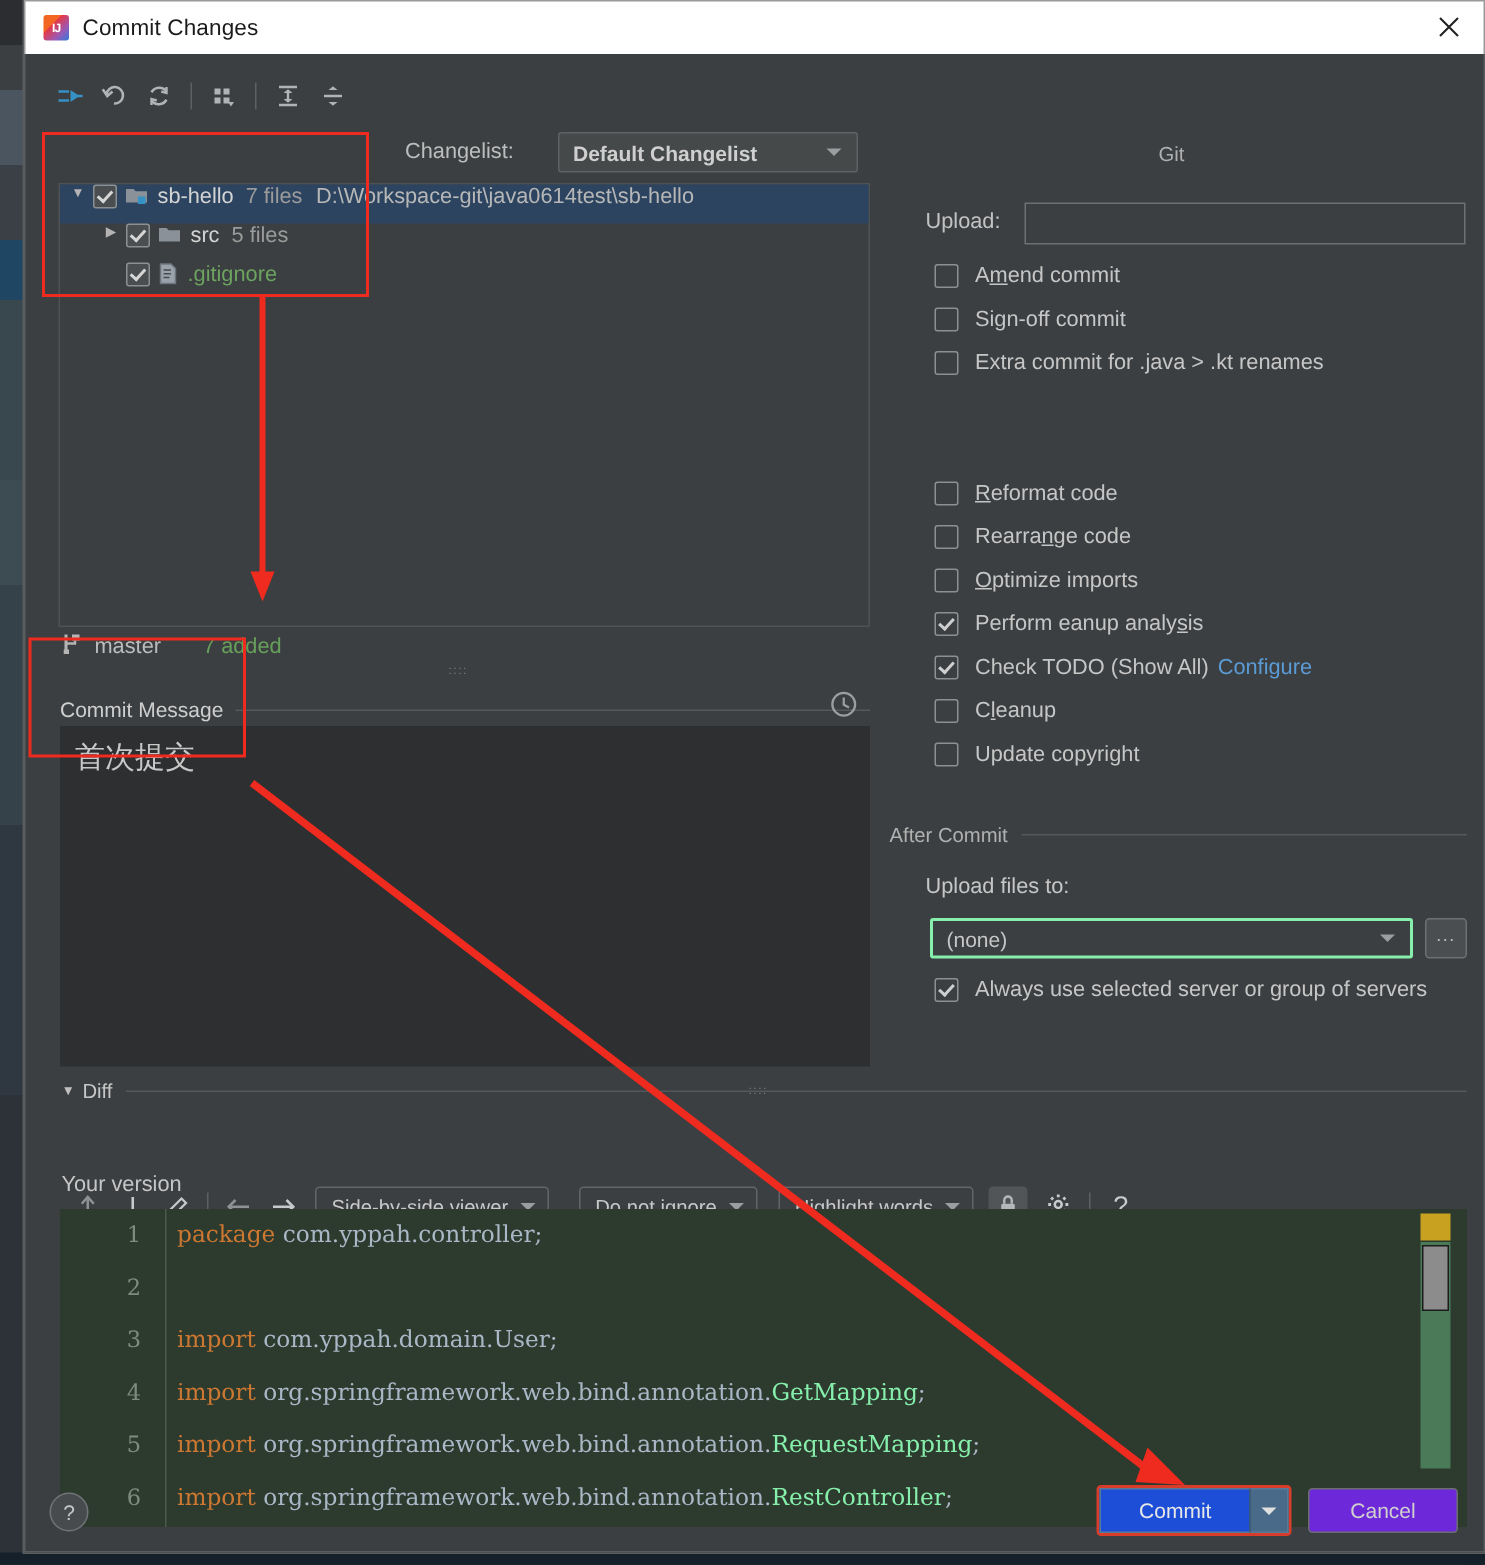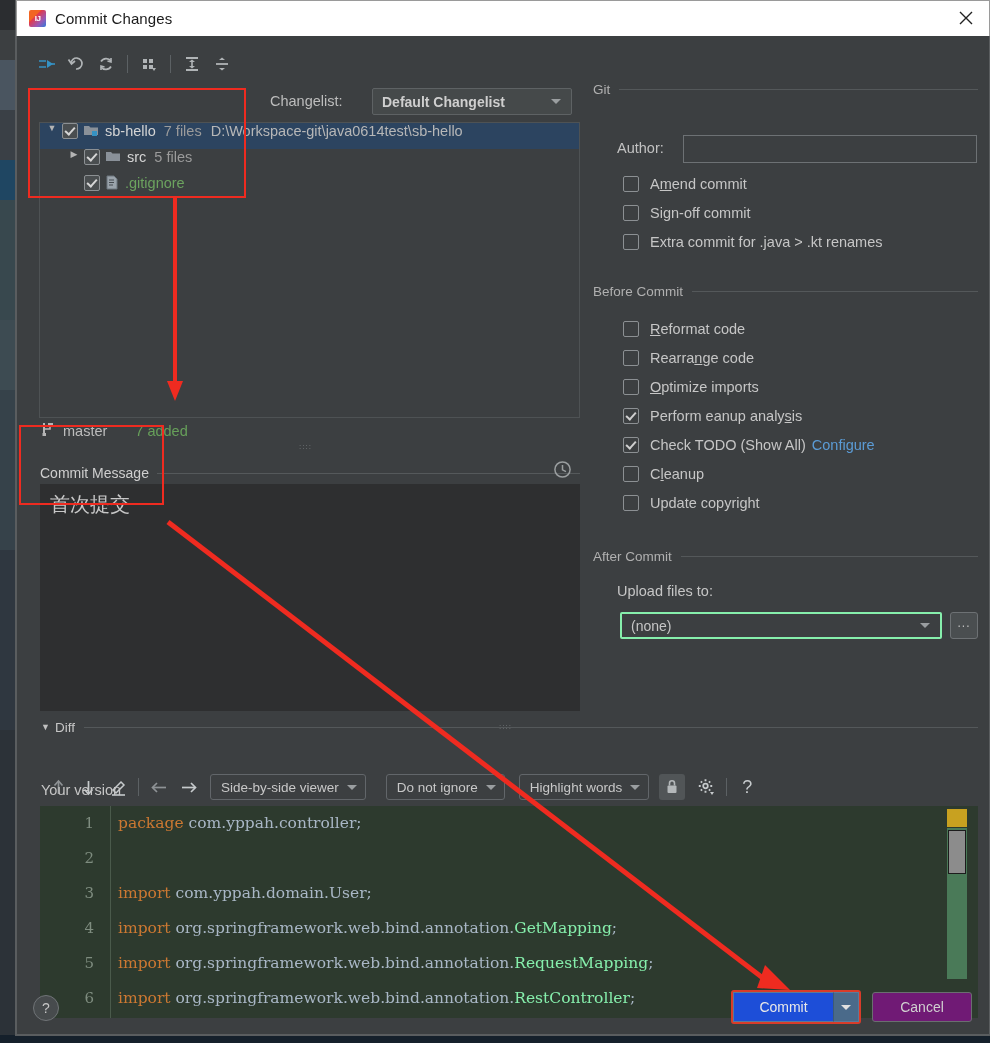--- a/index.html
+++ b/index.html
@@ -389,21 +389,21 @@
     height: 18px;
   }
   .diff-header .dh-tri {
     color: #c0c0c0; font-size: 9px; margin-right: 5px;
   }
   .diff-header .dh-title { font-size: 13.5px; color: #c6c6c6; padding-right: 9px; }
   .diff-header .dh-line { flex: 1; height: 1px; background: #54585a; }
 
   .diff-toolbar {
     position: absolute;
-    left: 26px; top: 737px;
+    left: 26px; top: 754px;
     display: flex;
     align-items: center;
     height: 28px;
     text-align: center;
   }
   .dt-btn {
     width: 30px; height: 26px;
     display: flex; align-items: center; justify-content: center;
     cursor: pointer;
   }
@@ -538,21 +538,21 @@
     border: 1px solid #5a7a9a;
     border-left: 1px solid #3d5a76;
     display: flex; align-items: center; justify-content: center;
     cursor: pointer;
     box-sizing: border-box;
   }
   .cancel-btn {
     position: absolute;
     right: 17px; bottom: 12px;
     width: 100px; height: 30px;
-    background: #701a75;
+    background: #6d28d9;
     border: 1px solid #6a6e70;
     border-radius: 3px;
     color: #d0d0d0;
     font-size: 14px;
     display: flex; align-items: center; justify-content: center;
     cursor: pointer;
     box-sizing: border-box;
   }
 
   
@@ -710,44 +710,40 @@
       <span class="cm-line"></span>
     </div>
     <div class="cm-clock">
       <svg width="19" height="19" viewBox="0 0 19 19">
         <circle cx="9.5" cy="9.5" r="7.6" stroke="#9a9e9f" stroke-width="1.5" fill="none"></circle>
         <path d="M9.5 5 L9.5 9.8 L13 11.6" stroke="#9a9e9f" stroke-width="1.5" fill="none"></path>
       </svg>
     </div>
     <div class="cm-textarea">首次提交</div>
 
-    <div class="sec-header" style="left:576px; top:44px; width:385px;">
+    <div class="sec-header" style="left:576px; top:59px; width:385px;flex-direction:column;">
       <span class="sec-title">Git</span>
       <span class="sec-line"></span>
     </div>
-    <div class="author-label">Author:</div>
+    <div class="author-label">Upload:</div>
     <div class="author-input"></div>
 
     <div class="opt-row" style="left:606px; top:137px;">
       <span class="opt-box"></span>
       <span><span>A</span><span class="u">m</span><span>end commit</span></span>
     </div>
     <div class="opt-row" style="left:606px; top:166px;text-align:right;">
       <span class="opt-box"></span>
       <span><span>Si</span><span class="u">g</span><span>n-off commit</span></span>
     </div>
     <div class="opt-row" style="left:606px; top:195px;">
       <span class="opt-box"></span>
       <span>Extra commit for .java &gt; .kt renames</span>
     </div>
 
-    <div class="sec-header" style="left:576px; top:246px; width:385px;">
-      <span class="sec-title">Before Commit</span>
-      <span class="sec-line"></span>
-    </div>
 
     <div class="opt-row" style="left:606px; top:282px;">
       <span class="opt-box"></span>
       <span><span class="u">R</span><span>eformat code</span></span>
     </div>
     <div class="opt-row" style="left:606px; top:311px;">
       <span class="opt-box"></span>
       <span><span>Rearra</span><span class="u">n</span><span>ge code</span></span>
     </div>
     <div class="opt-row" style="left:606px; top:340px;">
@@ -775,20 +771,24 @@
     <div class="sec-header" style="left:576px; top:511px; width:385px;">
       <span class="sec-title">After Commit</span>
       <span class="sec-line"></span>
     </div>
     <div class="upload-label">Upload files to:</div>
     <div class="upload-combo">
       <span class="uc-text">(none)</span>
       <span class="arrow-down"></span>
     </div>
     <div class="ellipsis-btn">...</div>
+    <div class="opt-row" style="left:606px; top:613px;">
+      <span class="opt-box checked"></span>
+      <span>Always use selected server or group of servers</span>
+    </div>
 
     <div class="diff-header">
       <span class="dh-tri">▼</span>
       <span class="dh-title">Diff</span>
       <span class="dh-line"></span>
     </div>
 
     <div class="diff-toolbar">
       <div class="dt-btn">
         <svg width="15" height="17" viewBox="0 0 15 17">

